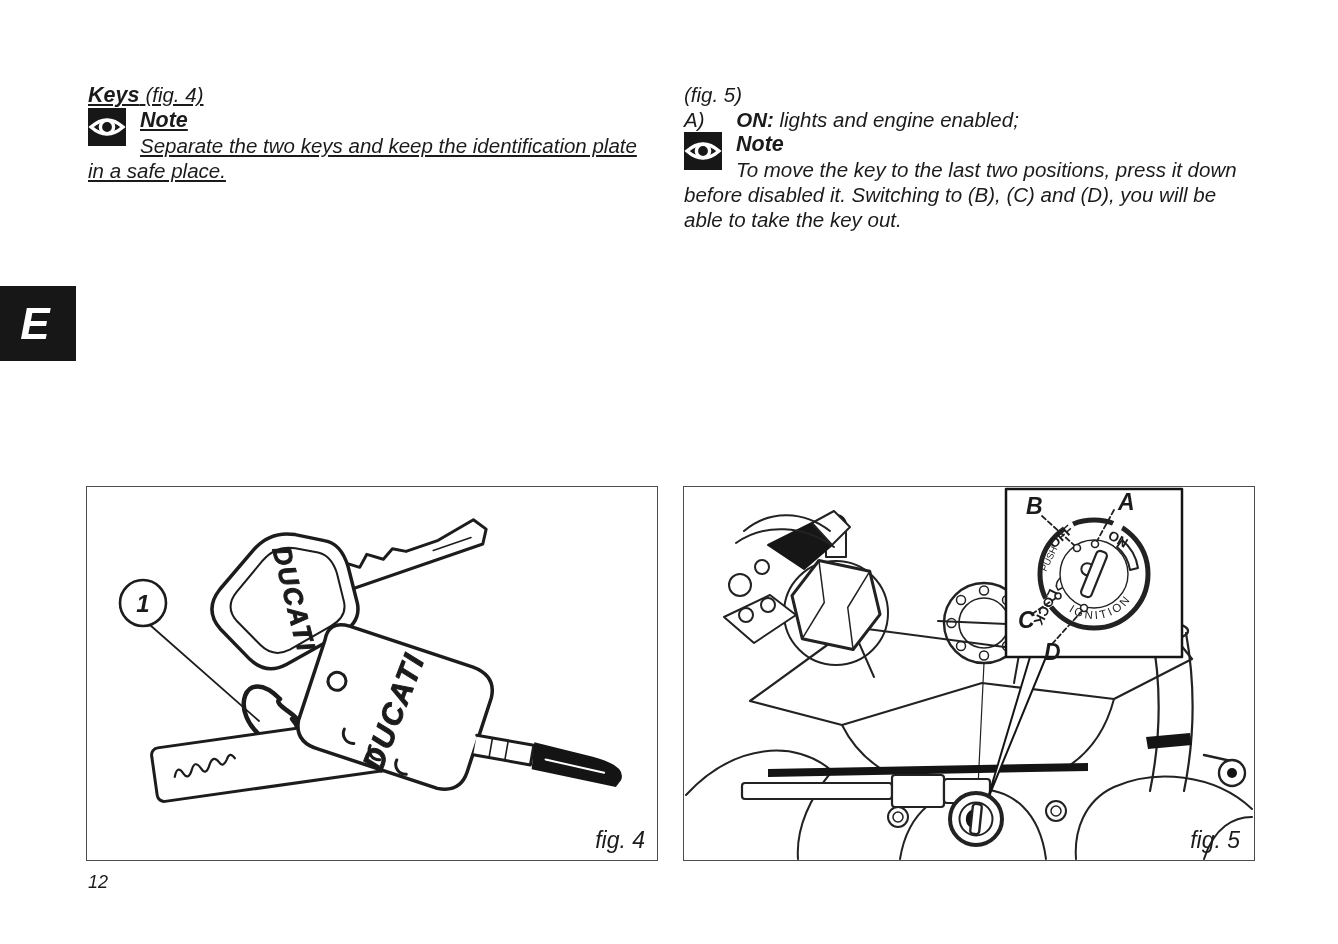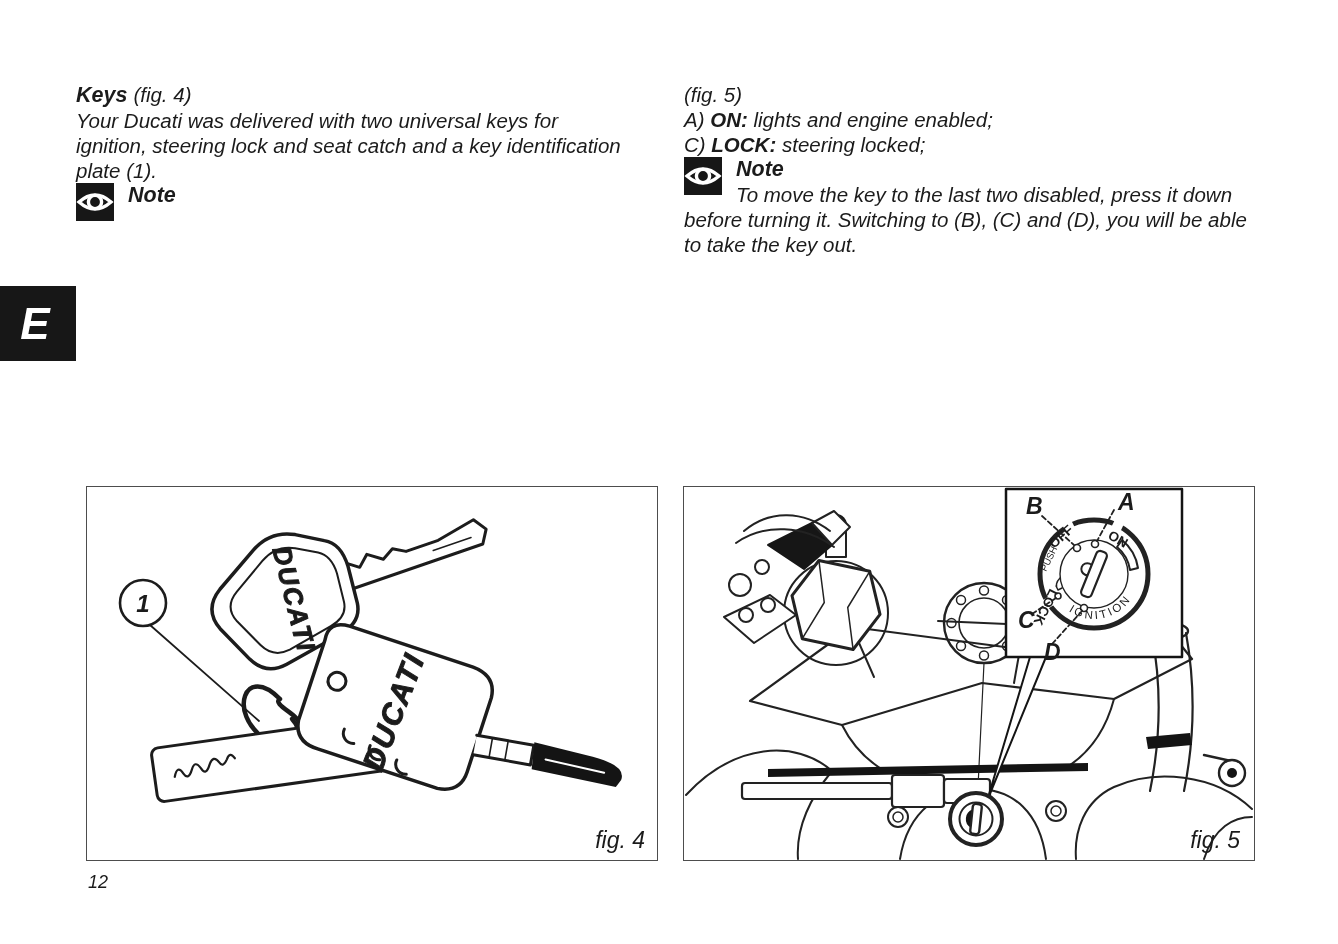--- a/index.html
+++ b/index.html
@@ -7,27 +7,27 @@
        font-family:"Liberation Sans",sans-serif;color:#1b1b1b;}
   .page{position:absolute;inset:0;background:#fff;}
 
   
   .tab-e{position:absolute;left:0;top:286px;width:76px;height:75px;background:#171717;
          color:#fff;display:flex;align-items:center;justify-content:center;
          font-style:italic;font-weight:bold;font-size:44px;padding-right:6px;box-sizing:border-box;}
 
   
   .col{position:absolute;top:82px;font-style:italic;font-size:20.5px;line-height:25px;}
-  .col-left{left:76px;width:556px;}
+  .col-left{left:88px;width:556px;text-decoration:underline;}
   .col-right{left:684px;width:570px;}
   .headline{font-weight:bold;font-size:21.5px;}
   .headline .ref{font-weight:normal;font-size:20.5px;}
   p{margin:0;}
   .positions{margin:0;}
-  .positions .pos b{}
+  .positions .pos b{margin-left:26px;}
   .note{}
   .note-icon{float:left;width:38px;height:38px;margin-right:14px;}
   .note-title{font-weight:bold;font-size:21.5px;line-height:25px;}
 
   
   .figure{position:absolute;top:486px;width:570px;height:373px;border:1.5px solid #4d4d4d;
           background:#fff;box-sizing:content-box;}
   .figure-4{left:86px;}
   .figure-5{left:683px;}
   .figure svg{display:block;width:570px;height:373px;}
@@ -50,47 +50,46 @@
 
   <div class="tab-e">
     <span>E</span>
   </div>
 
   <div class="col col-left">
     <div class="headline">
       <span>Keys</span>
       <span class="ref"> <span>(fig. 4)</span></span>
     </div>
-    <p>Your Ducati was delivered with two universal keys for ignition, steering lock and seat catch and a key identification plate (1).</p>
 
     <div class="note">
       <svg class="note-icon" viewBox="0 0 38 38">
         <rect x="0" y="0" width="38" height="38" fill="#171717"></rect>
         <path d="M3,19 Q19,5 35,19 Q19,33 3,19 Z" fill="none" stroke="#fff" stroke-width="3.4"></path>
         <circle cx="19" cy="19" r="6.6" fill="#171717" stroke="#fff" stroke-width="3.4"></circle>
       </svg>
       <div class="note-title">Note</div>
+      <p>Separate the two keys and keep the identification plate in a safe place.</p>
     </div>
   </div>
 
   <div class="col col-right">
     <div>(fig. 5)</div>
     <div class="positions">
       <div class="pos"><span>A) </span><b>ON:</b><span> lights and engine enabled;</span></div>
-      <div class="pos"><span>C) </span><b>LOCK:</b><span> steering locked;</span></div>
     </div>
 
     <div class="note">
       <svg class="note-icon" viewBox="0 0 38 38">
         <rect x="0" y="0" width="38" height="38" fill="#171717"></rect>
         <path d="M3,19 Q19,5 35,19 Q19,33 3,19 Z" fill="none" stroke="#fff" stroke-width="3.4"></path>
         <circle cx="19" cy="19" r="6.6" fill="#171717" stroke="#fff" stroke-width="3.4"></circle>
       </svg>
       <div class="note-title">Note</div>
-      <p>To move the key to the last two disabled, press it down before turning it. Switching to (B), (C) and (D), you will be able to take the key out.</p>
+      <p>To move the key to the last two positions, press it down before disabled it. Switching to (B), (C) and (D), you will be able to take the key out.</p>
     </div>
   </div>
 
   <div class="figure figure-4">
     <svg viewBox="0 0 570 373">
       <g stroke="#1c1c1c" fill="none" stroke-linejoin="round" stroke-linecap="round">
 
         <g transform="translate(252,97) rotate(-19)">
           <path d="M0,-9 L14,-17 L25,-9 L36,-19 L50,-9 L62,-16 L74,-9 L108,-9 L148,-17 L157,-4 L149,9 L0,9 Z" stroke-width="3" fill="#fff"></path>
           <line x1="100" y1="-1" x2="140" y2="-1" stroke-width="1.5"></line>

